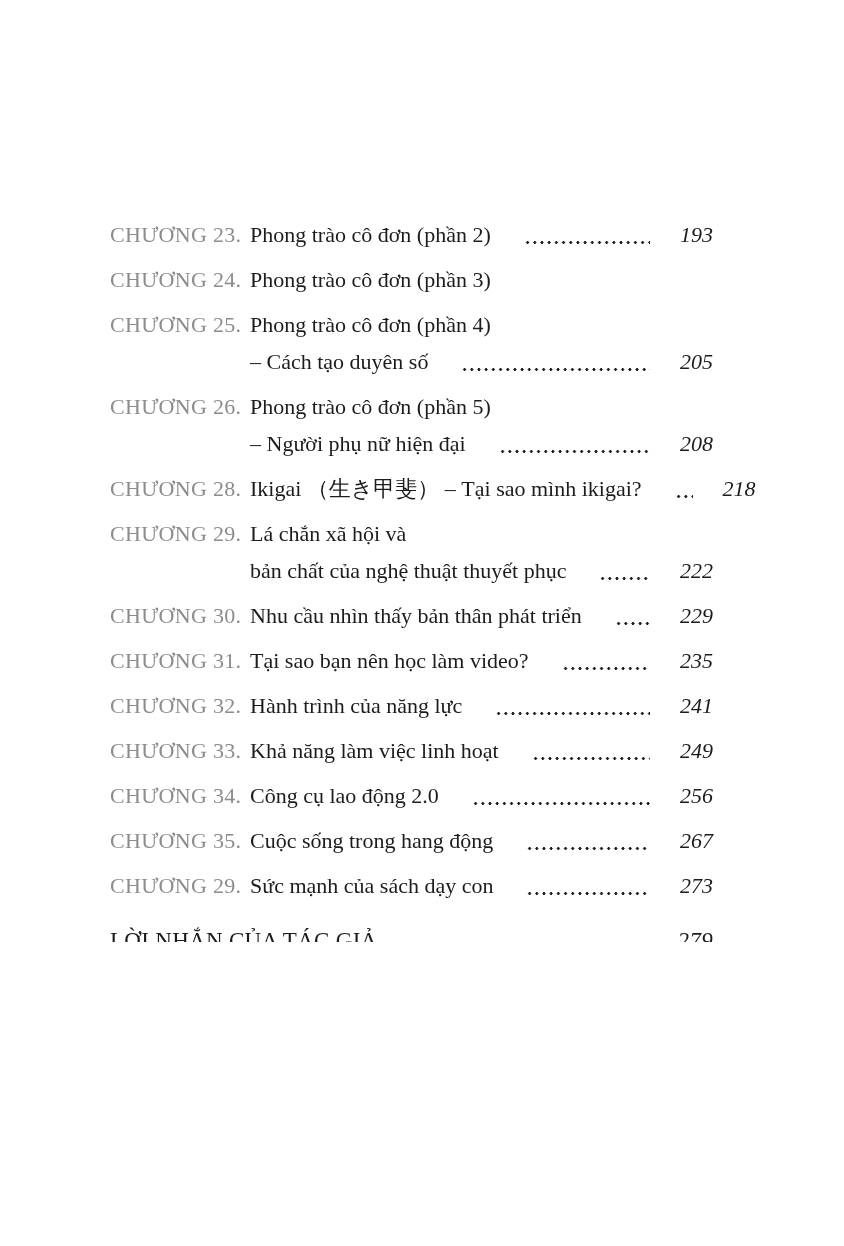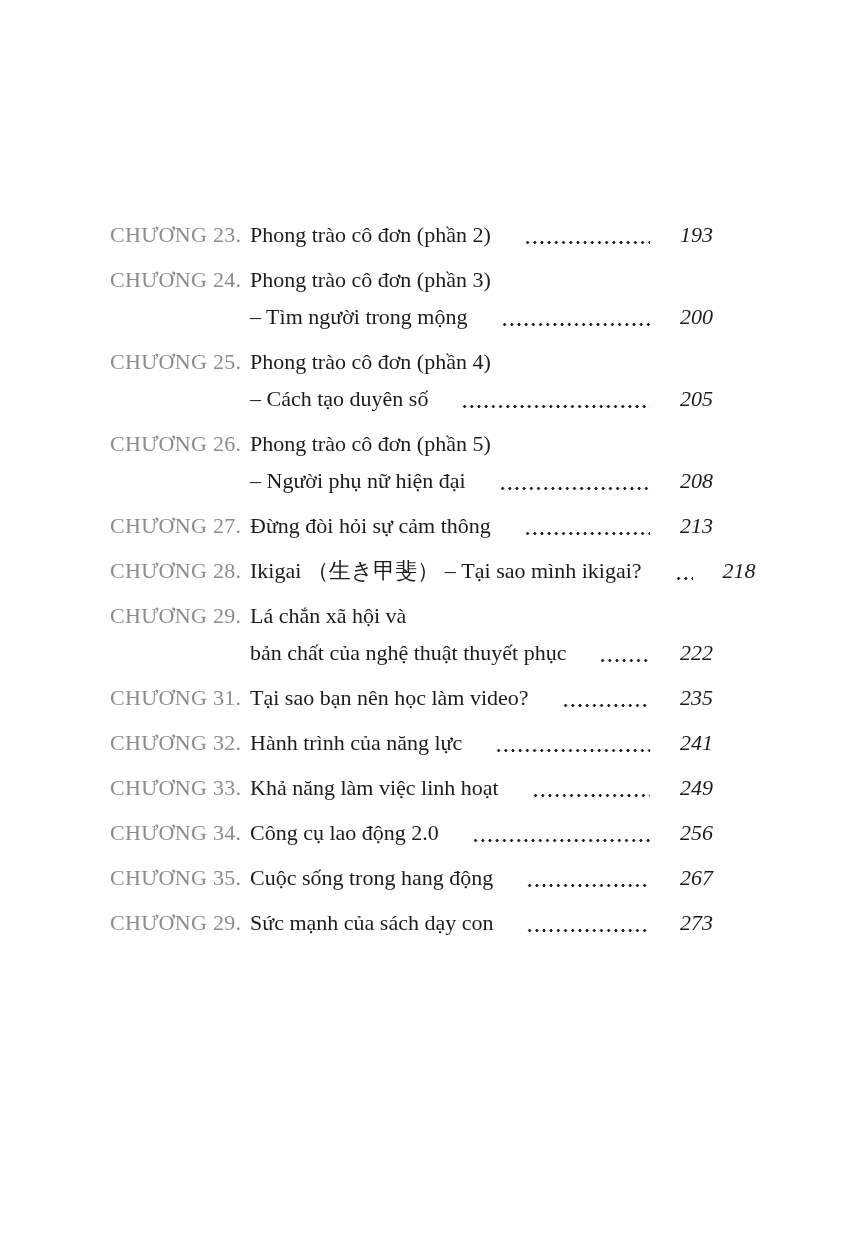--- a/index.html
+++ b/index.html
@@ -93,25 +93,20 @@
         </span>
       </span>
     </div>
 
     <div class="entry">
       <span class="label">CHƯƠNG 24.</span>
       <span class="content">
         <span class="row">
           <span class="title">Phong trào cô đơn (phần 3)</span>
         </span>
-        <span class="row">
-          <span class="title">– Tìm người trong mộng</span>
-          <span class="dots"></span>
-          <span class="pagenum">200</span>
-        </span>
       </span>
     </div>
 
     <div class="entry">
       <span class="label">CHƯƠNG 25.</span>
       <span class="content">
         <span class="row">
           <span class="title">Phong trào cô đơn (phần 4)</span>
         </span>
         <span class="row">
@@ -129,30 +124,20 @@
           <span class="title">Phong trào cô đơn (phần 5)</span>
         </span>
         <span class="row">
           <span class="title">– Người phụ nữ hiện đại</span>
           <span class="dots"></span>
           <span class="pagenum">208</span>
         </span>
       </span>
     </div>
 
-    <div class="entry">
-      <span class="label">CHƯƠNG 27.</span>
-      <span class="content">
-        <span class="row">
-          <span class="title">Đừng đòi hỏi sự cảm thông</span>
-          <span class="dots"></span>
-          <span class="pagenum">213</span>
-        </span>
-      </span>
-    </div>
 
     <div class="entry">
       <span class="label">CHƯƠNG 28.</span>
       <span class="content">
         <span class="row">
           <span class="title">Ikigai （生き甲斐） – Tại sao mình ikigai?</span>
           <span class="dots"></span>
           <span class="pagenum">218</span>
         </span>
       </span>
@@ -165,20 +150,30 @@
           <span class="title">Lá chắn xã hội và</span>
         </span>
         <span class="row">
           <span class="title">bản chất của nghệ thuật thuyết phục</span>
           <span class="dots"></span>
           <span class="pagenum">222</span>
         </span>
       </span>
     </div>
 
+    <div class="entry">
+      <span class="label">CHƯƠNG 30.</span>
+      <span class="content">
+        <span class="row">
+          <span class="title">Nhu cầu nhìn thấy bản thân phát triển</span>
+          <span class="dots"></span>
+          <span class="pagenum">229</span>
+        </span>
+      </span>
+    </div>
 
     <div class="entry">
       <span class="label">CHƯƠNG 31.</span>
       <span class="content">
         <span class="row">
           <span class="title">Tại sao bạn nên học làm video?</span>
           <span class="dots"></span>
           <span class="pagenum">235</span>
         </span>
       </span>

